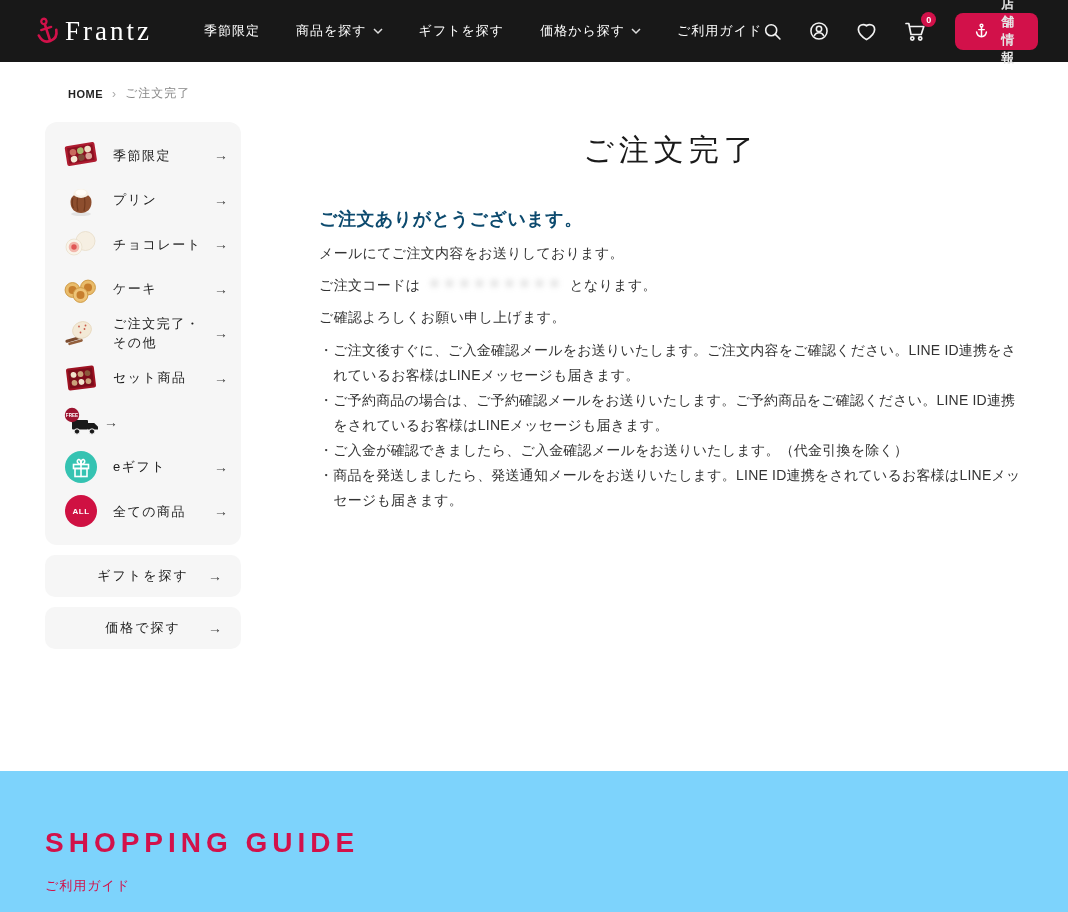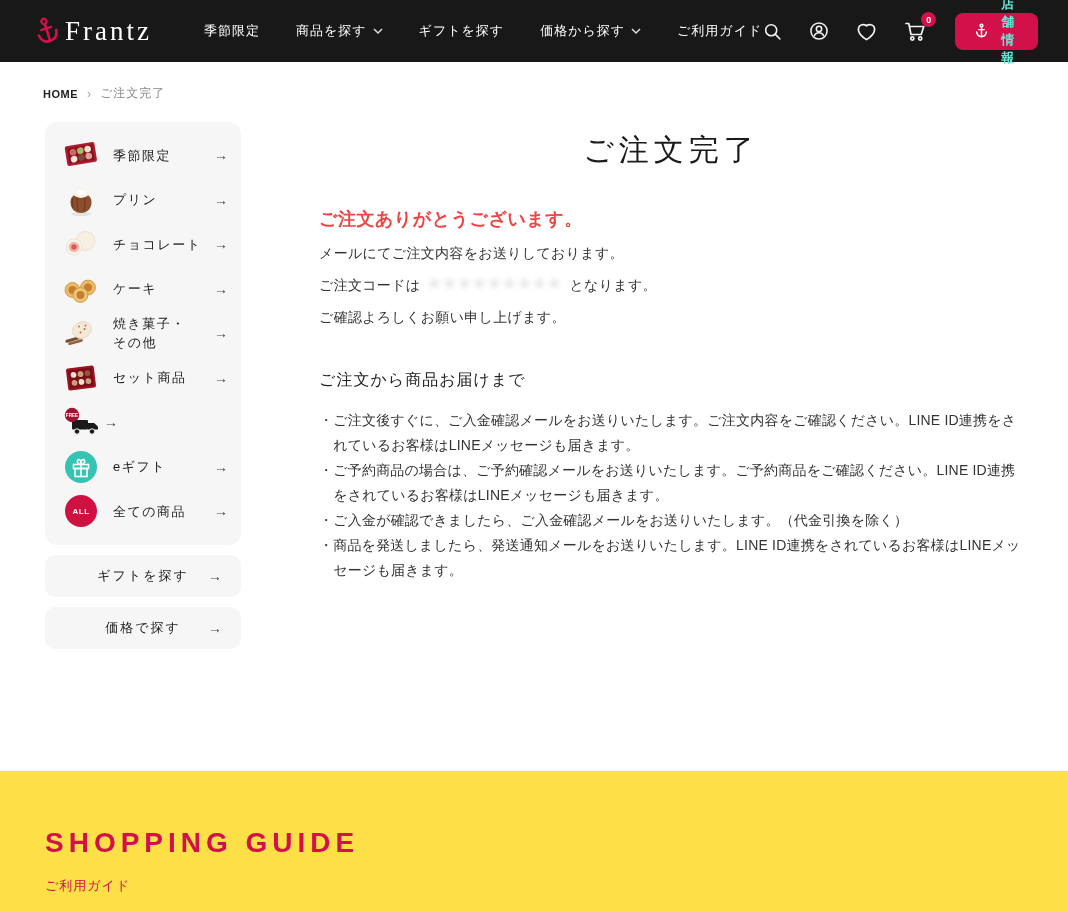--- a/index.html
+++ b/index.html
@@ -24,28 +24,28 @@
     display:flex; align-items:center; gap:6px; white-space:nowrap;
   }
   .header-icons { margin-left:auto; display:flex; align-items:center; gap:25px; }
   .hicon { cursor:pointer; display:flex; position:relative; }
   .cart-badge {
     position:absolute; top:-7px; right:-9px; width:15px; height:15px;
     background:#d2114a; border-radius:50%; color:#fff; font-size:9px;
     font-weight:bold; display:flex; align-items:center; justify-content:center;
   }
   .store-btn {
-    margin-left:28px; background:#d2114a; border:none; color:#5eead4; cursor:pointer;
+    margin-left:28px; background:#d2114a; border:none; color:#e5e5e5; cursor:pointer;
     height:37px; padding:0 19px; border-radius:8px; display:flex; align-items:center;
     gap:9px; font-size:13px; letter-spacing:2px; font-weight:bold;
     font-family:"Liberation Sans","DejaVu Sans",sans-serif;
   }
   
   .breadcrumb {
-    padding:23px 43px 0; display:flex; align-items:center; gap:9px;
+    padding:23px 68px 0; display:flex; align-items:center; gap:9px;
   }
   .crumb-home { font-size:11px; font-weight:bold; color:#222; letter-spacing:.5px; cursor:pointer; }
   .crumb-sep { font-size:12px; color:#aaa; }
   .crumb-current { font-size:12px; color:#888; letter-spacing:1px; }
   
   .content { display:flex; align-items:flex-start; padding:20px 45px 0; }
   .sidebar { width:196px; flex:none; }
   .cat-box { background:#f6f6f6; border-radius:12px; padding:11px 13px; }
   .cat-item { display:flex; align-items:center; height:44.5px; cursor:pointer; }
   .cat-icon { width:46px; height:40px; flex:none; display:flex; align-items:center; justify-content:center; }
@@ -60,34 +60,34 @@
     font-size:13px; letter-spacing:2px; color:#1c1c1c; font-weight:500; cursor:pointer;
   }
   .side-box .cat-arrow { position:absolute; right:17px; }
   
   .main { flex:1; margin-left:78px; }
   .page-title {
     text-align:center; font-family:"Liberation Serif","DejaVu Serif",serif;
     font-size:30px; font-weight:500; color:#1a1a1a; letter-spacing:5px;
     margin:8px 0 36px;
   }
-  .thanks { font-size:18px; font-weight:bold; color:#ef4444; margin:0 0 11px; letter-spacing:.5px; }
+  .thanks { font-size:18px; font-weight:bold; color:#0c4a6e; margin:0 0 11px; letter-spacing:.5px; }
   .pline { font-size:14px; color:#333; margin:0 0 9px; line-height:1.65; letter-spacing:.3px; }
   .code-masked {
     filter:blur(3px); color:#8a8a8a; letter-spacing:1px; margin:0 7px;
     user-select:none;
   }
   .section-title { font-size:16px; color:#222; font-weight:500; letter-spacing:1px; margin:41px 0 17px; }
   .bullets { list-style:none; margin:0; padding:0; }
   .bullets li { display:flex; font-size:14px; color:#333; line-height:25px; letter-spacing:.2px; }
   .bullets .marker { flex:none; }
   
   .site-footer {
     position:absolute; left:0; right:0; bottom:0; height:141px;
-    background:#fde047; padding:56px 0 0 45px;
+    background:#7dd3fc; padding:56px 0 0 45px;
   }
   .footer-title { color:#d2114a; font-size:28px; font-weight:bold; letter-spacing:5px; }
   .footer-link { margin-top:18px; font-size:13px; color:#d2114a; letter-spacing:1px; cursor:pointer; width:max-content; }
 </style>
 </head>
 <body>
 
 <div class="page">
 
   <header class="site-header">
@@ -254,21 +254,21 @@
             <svg width="44" height="40" viewBox="0 0 44 40">
               <rect x="6" y="25" width="17" height="3" rx="1.5" fill="#7b4b2e" transform="rotate(-16 14 26)"></rect>
               <rect x="9" y="28" width="15" height="2.6" rx="1.3" fill="#935f3c" transform="rotate(-16 16 29)"></rect>
               <ellipse cx="23" cy="17" rx="9.6" ry="8.2" fill="#f3e9d6" stroke="#e6d6bb" stroke-width="0.8" transform="rotate(-22 23 17)"></ellipse>
               <circle cx="20" cy="13.5" r="0.9" fill="#c85a4a"></circle>
               <circle cx="25.5" cy="16" r="0.9" fill="#c85a4a"></circle>
               <circle cx="21.5" cy="19.5" r="0.9" fill="#c85a4a"></circle>
               <circle cx="26.5" cy="12.5" r="0.9" fill="#c85a4a"></circle>
             </svg>
           </span>
-          <span class="cat-label">焼き菓子・
+          <span class="cat-label">ご注文完了・
 その他</span>
           <span class="cat-arrow">→</span>
         </div>
 
         <div class="cat-item">
           <span class="cat-icon">
             <svg width="44" height="40" viewBox="0 0 44 40">
               <g transform="rotate(-7 22 20)">
                 <rect x="8" y="9" width="28" height="22" rx="2" fill="#9e1222"></rect>
                 <rect x="10" y="11" width="24" height="18" fill="#7c0c1a"></rect>
@@ -342,21 +342,20 @@
     <main class="main">
       <h1 class="page-title">ご注文完了</h1>
 
       <p class="thanks">ご注文ありがとうございます。</p>
 
       <p class="pline">メールにてご注文内容をお送りしております。</p>
 
       <p class="pline"><span>ご注文コードは</span><span class="code-masked">＊＊＊＊＊＊＊＊＊</span><span>となります。</span></p>
       <p class="pline">ご確認よろしくお願い申し上げます。</p>
 
-      <h2 class="section-title">ご注文から商品お届けまで</h2>
 
       <ul class="bullets">
         <li>
           <span class="marker">・</span>
           <span>ご注文後すぐに、ご入金確認メールをお送りいたします。ご注文内容をご確認ください。LINE ID連携をされているお客様はLINEメッセージも届きます。</span>
         </li>
         <li>
           <span class="marker">・</span>
           <span>ご予約商品の場合は、ご予約確認メールをお送りいたします。ご予約商品をご確認ください。LINE ID連携をされているお客様はLINEメッセージも届きます。</span>
         </li>

